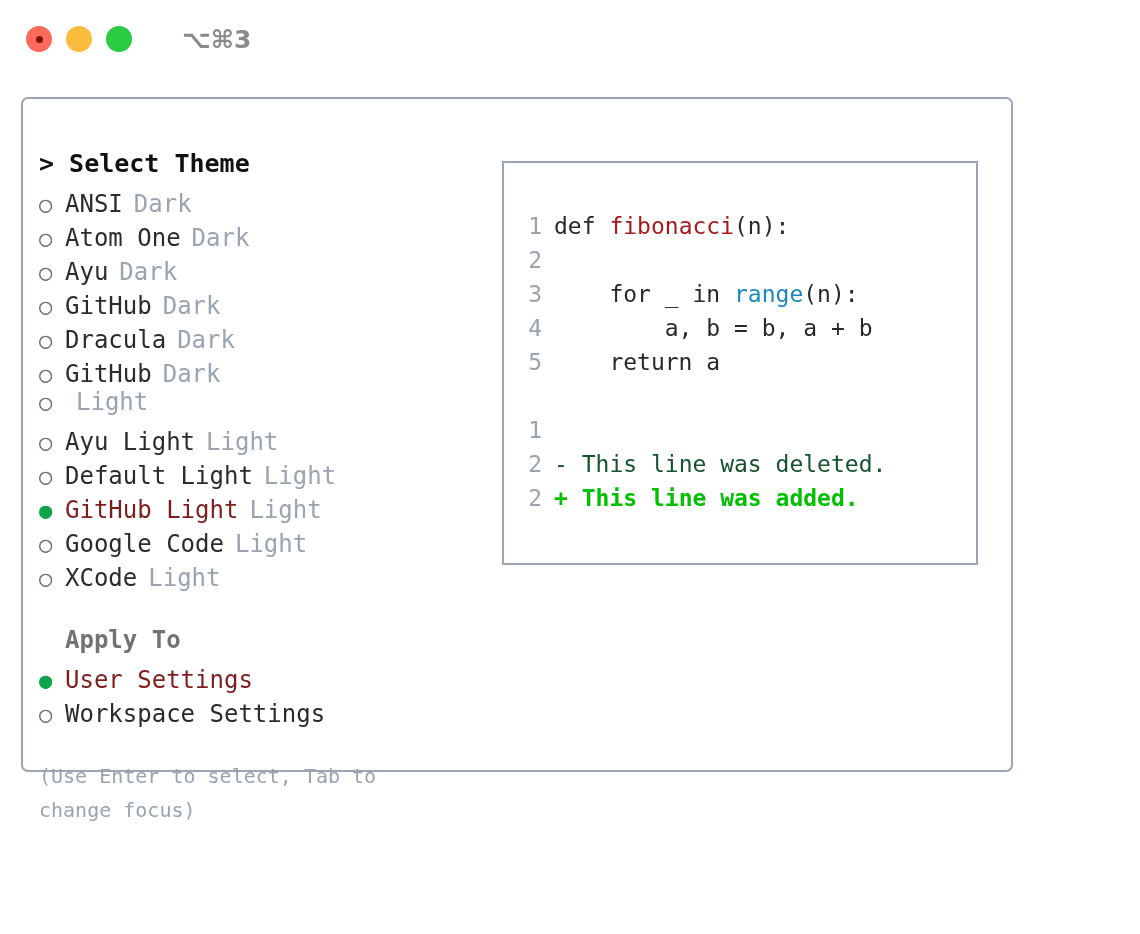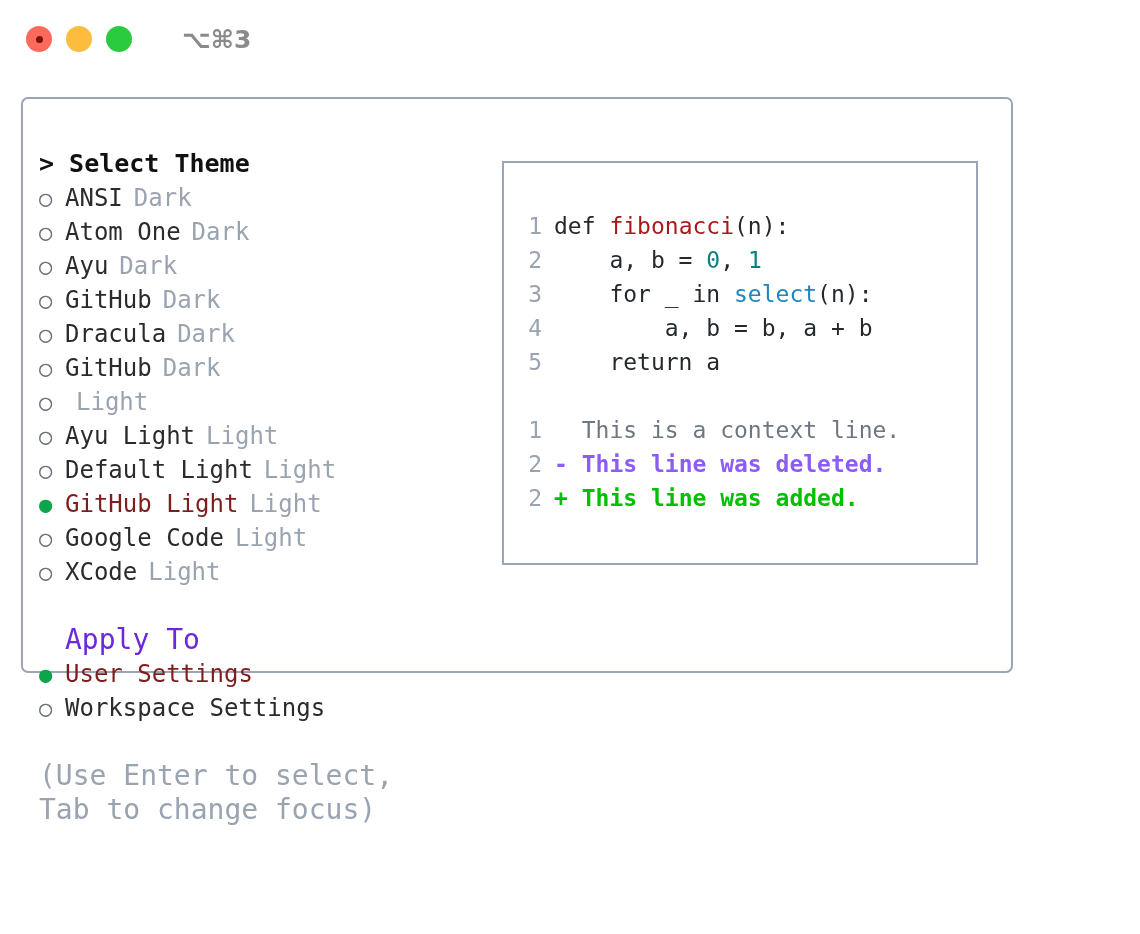--- a/index.html
+++ b/index.html
@@ -67,21 +67,21 @@
     letter-spacing: 0px;
     font-family: "DejaVu Sans", "Liberation Sans", sans-serif;
   }
 
   
   #panel {
     position: absolute;
     left: 21px;
     top: 97px;
     width: 992px;
-    height: 576px;
+    height: 675px;
     border: 2px solid #9ba5b6;
     border-radius: 7px;
     box-sizing: border-box;
     background: #ffffff;
   }
 
   
   #left-col {
     position: absolute;
     left: 16px;
@@ -115,42 +115,43 @@
     font-size: 24px;
     white-space: pre;
   }
   .bullet {
     width: 26px;
     flex: 0 0 26px;
     color: #6a6f78;
     font-size: 22px;
   }
   .row.selected .bullet { color: #0da44b; }
-  .row-label { color: #2b2b2b; }
+  .row-label { color: #2b2b2b; margin-top: 6px; }
   .row.selected .row-label { color: #7f1d1d; }
   .row-tag {
     color: #9aa3b0;
     margin-left: 11px;
   }
 
   
   #apply-block { margin-top: 34px; }
   .section-label {
-    font-size: 28px;
-    color: #6d28d9;
+    font-size: 24px;
+    color: #737373;
     height: 34px;
     line-height: 34px;
     padding-left: 26px;
     white-space: pre;
+    font-weight: bold;
   }
 
   
   #hint {
     margin-top: 34px;
-    font-size: 28px;
+    font-size: 20px;
     line-height: 34px;
     color: #9aa3b0;
     width: 420px;
   }
 
   
   #preview-box {
     margin-top: 14px;
     width: 476px;
     height: 404px;
@@ -174,21 +175,21 @@
     flex: 0 0 24px;
   }
   .code-text { padding-left: 12px; color: #24292e; }
   .spacer-line { height: 34px; }
 
   .tok-fn    { color: #a81919; }
   .tok-num   { color: #0b8080; }
   .tok-call  { color: #1e87bd; }
 
   .diff-ctx  { color: #6e7781; }
-  .diff-del  { color: #8b5cf6; font-weight: bold; }
+  .diff-del  { color: #14532d; }
   .diff-add  { color: #00c000; font-weight: bold; }
 </style>
 </head>
 <body>
 
 <div id="window">
 
   <div id="titlebar">
     <div class="traffic-lights">
       <span class="light red"></span>
@@ -229,28 +230,28 @@
 
       <div id="hint">(Use Enter to select, Tab to change focus)</div>
     </div>
 
     <div id="right-col">
 
 
       <div id="preview-box">
         <div id="code-block">
             <div class="code-line"><span class="ln">1</span><span class="code-text"><span>def </span><span class="tok-fn">fibonacci</span><span>(n):</span></span></div>
-            <div class="code-line"><span class="ln">2</span><span class="code-text"><span>    a, b = </span><span class="tok-num">0</span><span>, </span><span class="tok-num">1</span></span></div>
-            <div class="code-line"><span class="ln">3</span><span class="code-text"><span>    for _ in </span><span class="tok-call">select</span><span>(n):</span></span></div>
+            <div class="code-line"><span class="ln">2</span></div>
+            <div class="code-line"><span class="ln">3</span><span class="code-text"><span>    for _ in </span><span class="tok-call">range</span><span>(n):</span></span></div>
             <div class="code-line"><span class="ln">4</span><span class="code-text"><span>        a, b = b, a + b</span></span></div>
             <div class="code-line"><span class="ln">5</span><span class="code-text"><span>    return a</span></span></div>
           </div>
         <div class="spacer-line"></div>
         <div id="diff-block">
-            <div class="code-line"><span class="ln">1</span><span class="code-text diff-ctx"><span> </span><span> This is a context line.</span></span></div>
+            <div class="code-line"><span class="ln">1</span><span class="code-text diff-ctx"><span> </span></span></div>
             <div class="code-line"><span class="ln">2</span><span class="code-text diff-del"><span>-</span><span> This line was deleted.</span></span></div>
             <div class="code-line"><span class="ln">2</span><span class="code-text diff-add"><span>+</span><span> This line was added.</span></span></div>
           </div>
       </div>
 
     </div>
 
   </div>
 </div>
 

